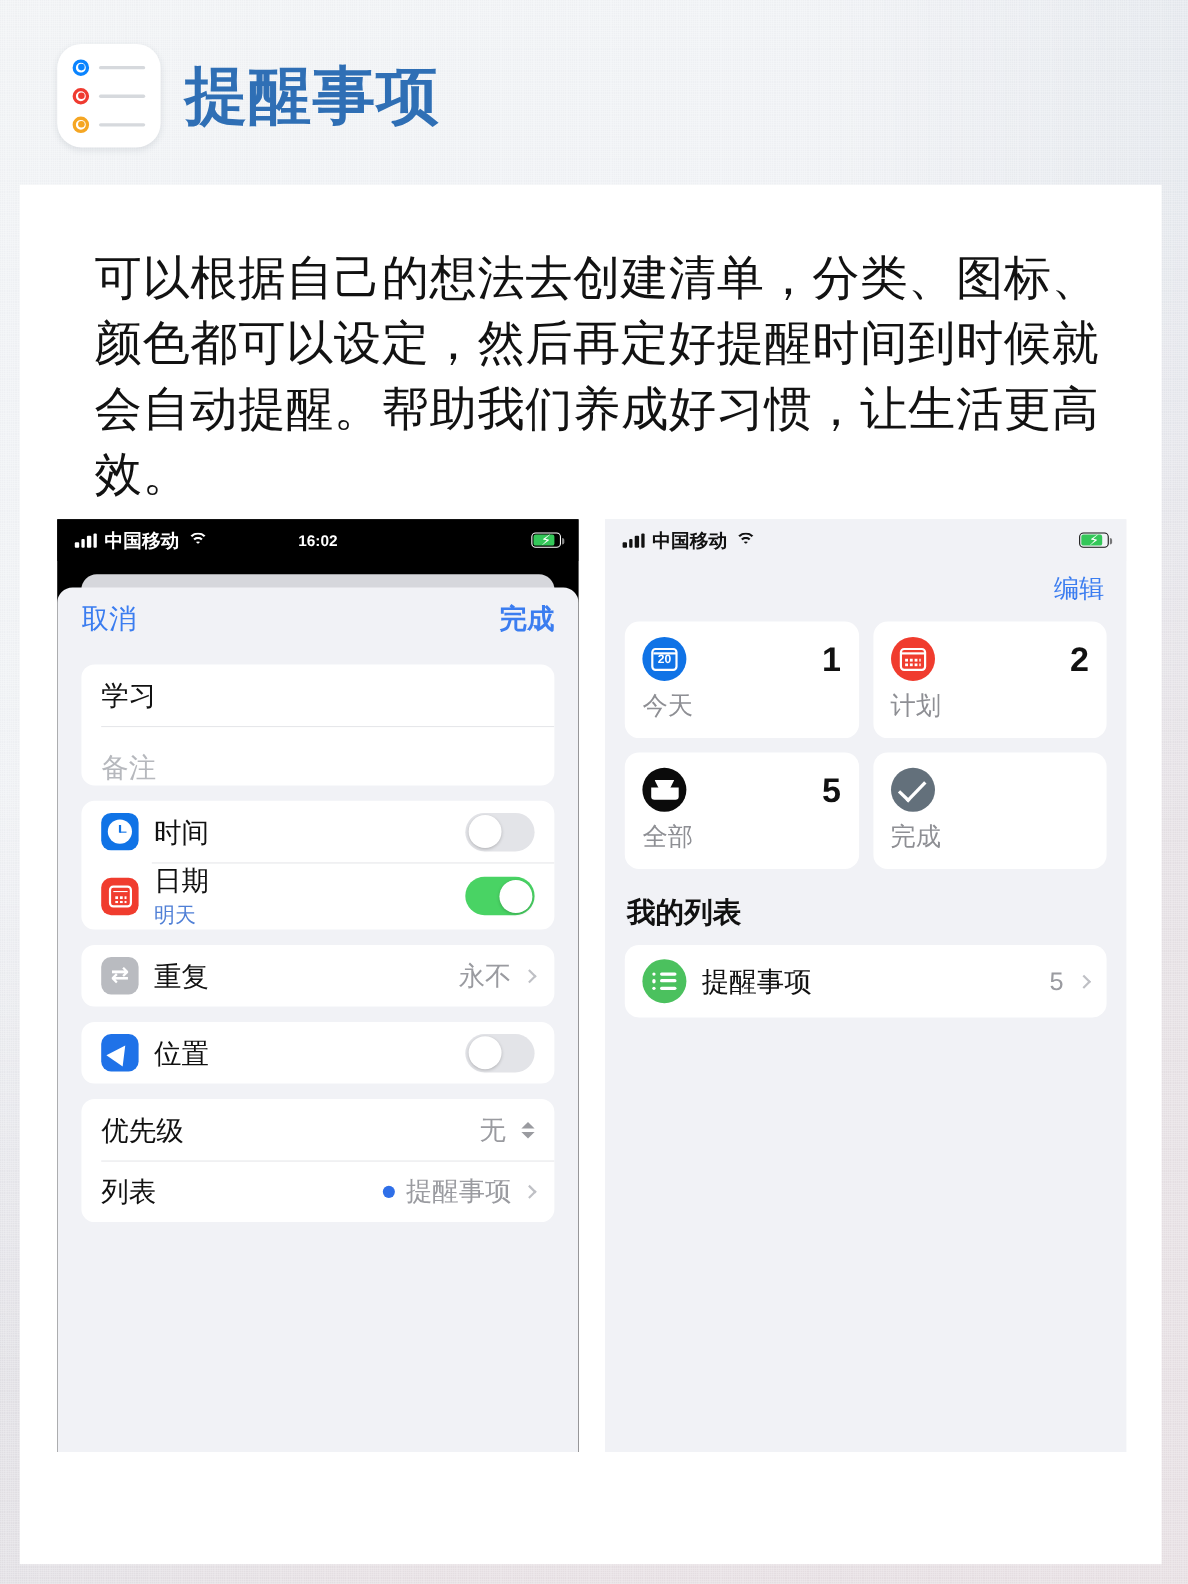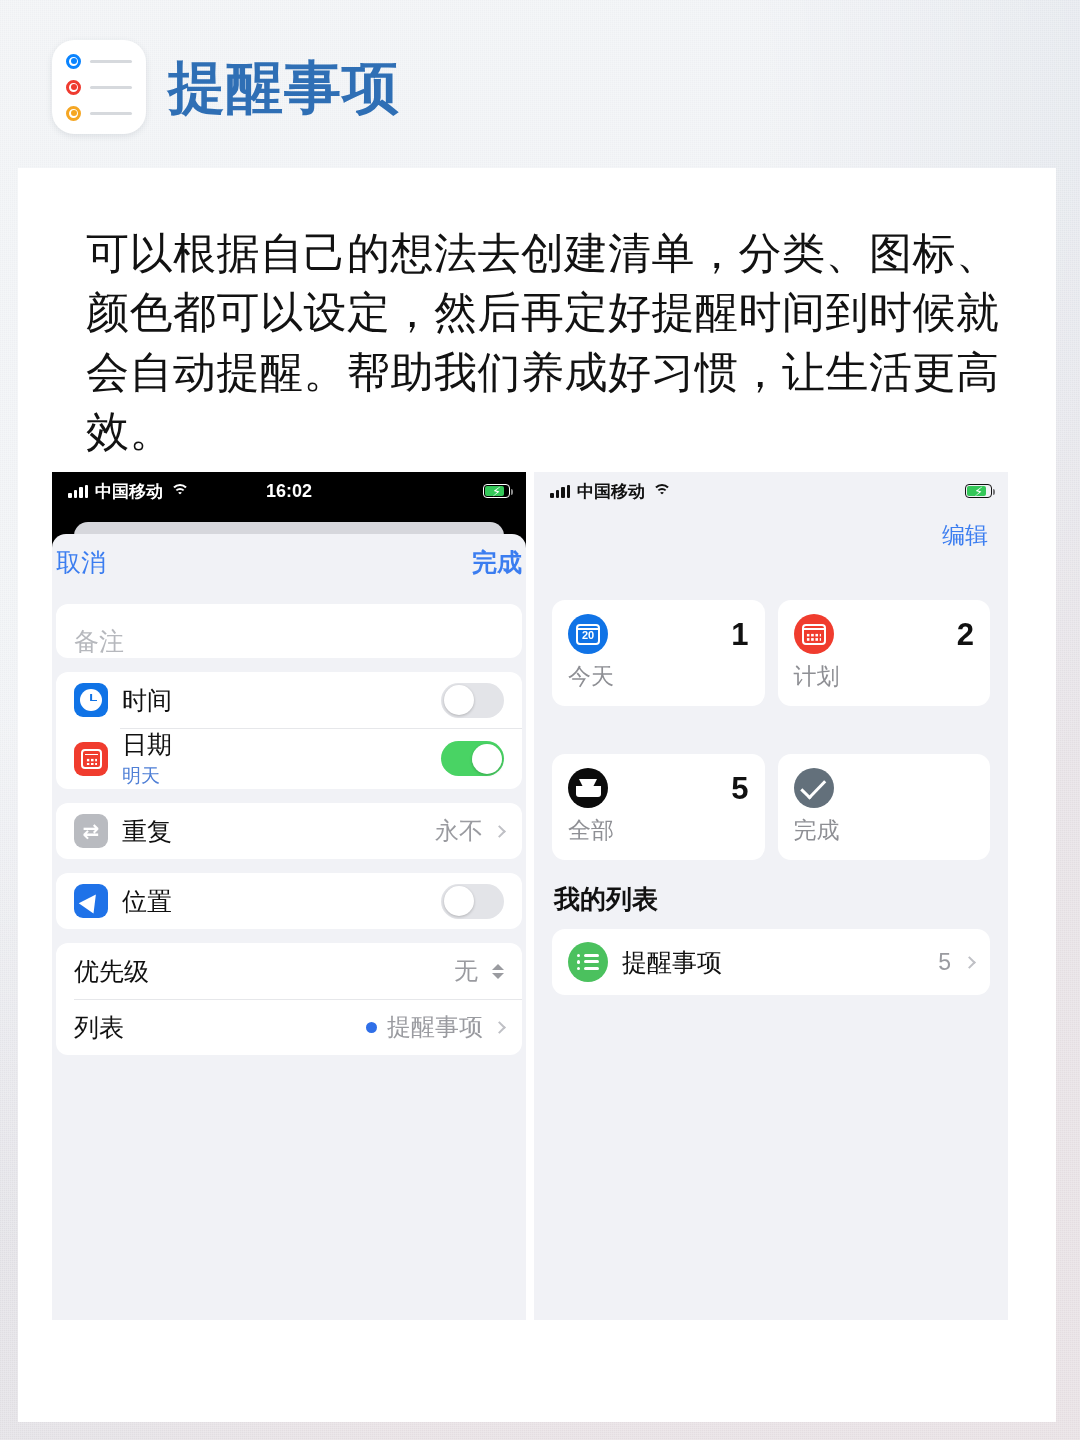--- a/index.html
+++ b/index.html
@@ -109,42 +109,42 @@
     letter-spacing: 0.5px;
   }
 
   
   .phones {
     position: absolute;
     left: 34px;
     top: 304px;
     width: 972px;
     display: flex;
-    gap: 8px;
+    gap: 24px;
   }
   .phone {
     width: 474px;
     height: 848px;
     overflow: hidden;
     position: relative;
     font-family: "Liberation Sans", "DejaVu Sans", sans-serif;
   }
 
   
   .statusbar {
     height: 38px;
     display: flex;
     align-items: center;
     padding: 0 16px;
     font-size: 17px;
     font-weight: bold;
     position: relative;
   }
   .sb-left  { display: flex; align-items: center; gap: 7px; }
-  .sb-time  { position: absolute; left: 0; right: 0; text-align: center; font-size: 18px; font-weight: bold; }
+  .sb-time  { position: absolute; left: 0; right: 0; text-align: center; font-size: 14px; font-weight: bold; }
   .sb-right { margin-left: auto; display: flex; align-items: center; }
 
   .bars { display: flex; align-items: flex-end; gap: 2px; height: 13px; }
   .bars i { width: 3.5px; background: currentColor; border-radius: 1px; display:block; }
   .bars i:nth-child(1){ height: 5px; }
   .bars i:nth-child(2){ height: 8px; }
   .bars i:nth-child(3){ height: 11px; }
   .bars i:nth-child(4){ height: 13px; }
 
   .wifi { width: 19px; height: 14px; position: relative; }
@@ -181,21 +181,21 @@
     top: 50px; height: 60px;
     background: #d6d7dc;
     border-radius: 14px 14px 0 0;
   }
   .sheet {
     position: absolute;
     left: 0; right: 0;
     top: 62px; bottom: 0;
     background: #f1f2f6;
     border-radius: 14px 14px 0 0;
-    padding: 0 4px;
+    padding: 0 22px;
     overflow: hidden;
   }
   .sheet-nav {
     height: 56px;
     display: flex;
     align-items: center;
     justify-content: space-between;
     position: relative;
   }
   .sheet-nav .nav-btn { font-size: 25px; color: #3b7df0; }
@@ -303,21 +303,20 @@
     grid-template-columns: 1fr 1fr;
     gap: 13px;
   }
   .smart-card {
     background: #fff;
     border-radius: 13px;
     padding: 14px 16px 14px;
     height: 106px;
     display: flex; flex-direction: column;
     justify-content: space-between;
-    margin-top: 35px;
   }
   .sc-top { display: flex; align-items: center; justify-content: space-between; }
   .sc-count { font-size: 31px; font-weight: bold; color: #111; line-height: 1; }
   .sc-label { font-size: 23px; color: #8e8f94; }
 
   .circ {
     width: 40px; height: 40px;
     border-radius: 50%;
     display: flex; align-items: center; justify-content: center;
     flex: none;
@@ -460,20 +459,23 @@
       <div class="sheet-behind"></div>
 
       <div class="sheet">
 
         <div class="sheet-nav">
           <div class="nav-btn">取消</div>
           <div class="nav-btn strong">完成</div>
         </div>
 
         <div class="group">
+          <div class="row title-row">
+            <span class="row-title">学习</span>
+          </div>
           <div class="row notes-row">
             <span class="row-title placeholder">备注</span>
           </div>
         </div>
 
         <div class="group">
           <div class="row inset">
             <span class="sq-icon blue">
                 <span class="clock-glyph"></span>
               </span>

